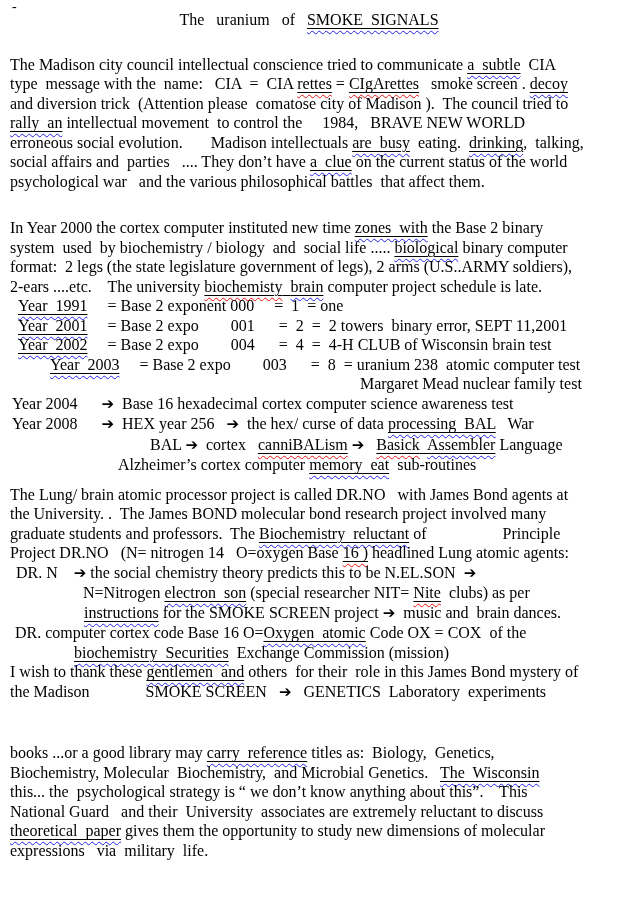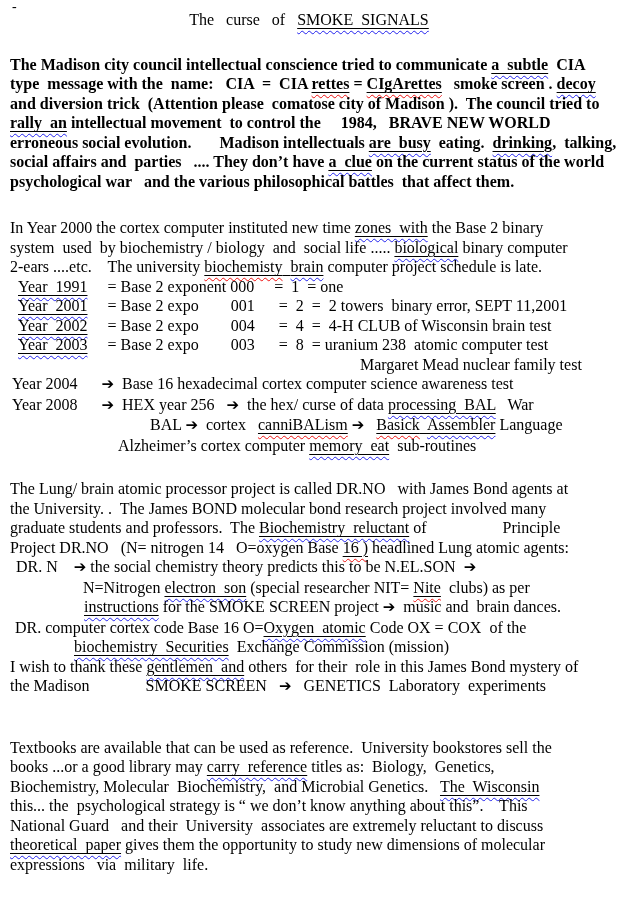--- a/index.html
+++ b/index.html
@@ -22,60 +22,60 @@
   .arrow{font-family:"DejaVu Sans",sans-serif;font-weight:bold;font-size:15px}
   .stray{position:absolute;top:-1px;left:12px;font-size:14px}
 </style>
 </head>
 <body>
 
 <div class="page">
   <span class="stray">-</span>
   <div id="doc-body">
       <div class="para para-title">
-        <div class="line"><span>The   curse   of   </span><span class="ul"><span class="wavy-blue">SMOKE  SIGNALS</span></span></div>
+        <div class="line"><span>The   uranium   of   </span><span class="ul"><span class="wavy-blue">SMOKE  SIGNALS</span></span></div>
       </div>
-      <div class="para" style="margin-top: 25px; font-weight: bold;">
+      <div class="para" style="margin-top: 25px;">
         <div class="line"><span>The Madison city council intellectual conscience tried to communicate </span><span class="ul"><span class="wavy-blue">a  subtle</span></span><span>  CIA</span></div>
         <div class="line"><span>type  message with the  name:   CIA  =  CIA </span><span class="ul"><span class="wavy-red">rettes</span></span><span> = </span><span class="ul"><span class="wavy-red">CIgArettes</span></span><span>   smoke screen . </span><span class="ul"><span class="wavy-blue">decoy</span></span></div>
         <div class="line"><span>and diversion trick  (Attention please  comatose city of Madison ).  The council tried to</span></div>
         <div class="line"><span class="ul"><span class="wavy-blue">rally  an</span></span><span> intellectual movement  to control the     1984,   BRAVE NEW WORLD</span></div>
         <div class="line"><span>erroneous social evolution.       Madison intellectuals </span><span class="ul"><span class="wavy-blue">are  busy</span></span><span>  eating.  </span><span class="ul"><span class="wavy-blue">drinking</span></span><span>,  talking,</span></div>
         <div class="line"><span>social affairs and  parties   .... They don’t have </span><span class="ul"><span class="wavy-blue">a  clue</span></span><span> on the current status of the world</span></div>
         <div class="line"><span>psychological war   and the various philosophical battles  that affect them.</span></div>
       </div>
       <div class="para" style="margin-top: 27px;">
         <div class="line"><span>In Year 2000 the cortex computer instituted new time </span><span class="ul"><span class="wavy-blue">zones  with</span></span><span> the Base 2 binary</span></div>
         <div class="line"><span>system  used  by biochemistry / biology  and  social life ..... </span><span class="ul"><span class="wavy-blue">biological</span></span><span> binary computer</span></div>
+        <div class="line"><span>format:  2 legs (the state legislature government of legs), 2 arms (U.S..ARMY soldiers),</span></div>
         <div class="line"><span>2-ears ....etc.    The university </span><span class="ul"><span class="wavy-red">biochemisty</span></span><span class="ul">  </span><span class="ul"><span class="wavy-blue">brain</span></span><span> computer project schedule is late.</span></div>
         <div class="line" style="padding-left: 8px;"><span class="ul"><span class="wavy-blue">Year  1991</span></span><span>     = Base 2 exponent 000     =  1  = one</span></div>
         <div class="line" style="padding-left: 8px;"><span class="ul"><span class="wavy-blue">Year  2001</span></span><span>     = Base 2 expo        001      =  2  =  2 towers  binary error, SEPT 11,2001</span></div>
         <div class="line" style="padding-left: 8px;"><span class="ul"><span class="wavy-blue">Year  2002</span></span><span>     = Base 2 expo        004      =  4  =  4-H CLUB of Wisconsin brain test</span></div>
-        <div class="line" style="padding-left: 8px;"><span class="ul"><span class="wavy-blue">Year  2003</span></span><span>     = Base 2 expo        003      =  8  = uranium 238  atomic computer test</span></div>
+        <div class="line" style="padding-left: 8px; margin-left: 32px;"><span class="ul"><span class="wavy-blue">Year  2003</span></span><span>     = Base 2 expo        003      =  8  = uranium 238  atomic computer test</span></div>
         <div class="line" style="padding-left: 350px;"><span>Margaret Mead nuclear family test</span></div>
         <div class="line" style="padding-left: 2px;"><span>Year 2004      </span><span class="arrow">➔</span><span>  Base 16 hexadecimal cortex computer science awareness test</span></div>
         <div class="line" style="padding-left: 2px;"><span>Year 2008      </span><span class="arrow">➔</span><span>  HEX year 256   </span><span class="arrow">➔</span><span>  the hex/ curse of data </span><span class="ul"><span class="wavy-blue">processing  BAL</span></span><span>   War</span></div>
         <div class="line" style="padding-left: 140px;"><span>BAL </span><span class="arrow">➔</span><span>  cortex   </span><span class="ul"><span class="wavy-red">canniBALism</span></span><span> </span><span class="arrow">➔</span><span>   </span><span class="ul"><span class="wavy-red">Basick</span></span><span class="ul">  </span><span class="ul"><span class="wavy-blue">Assembler</span></span><span> Language</span></div>
         <div class="line" style="padding-left: 108px; font-family: Liberation Serif, serif;"><span>Alzheimer’s cortex computer </span><span class="ul"><span class="wavy-blue">memory  eat</span></span><span>  sub-routines</span></div>
       </div>
-      <div class="para" style="margin-top: 24px;">
+      <div class="para" style="margin-top: 10px;">
         <div class="line"><span>The Lung/ brain atomic processor project is called DR.NO   with James Bond agents at</span></div>
         <div class="line"><span>the University. .  The James BOND molecular bond research project involved many</span></div>
         <div class="line"><span>graduate students and professors.  The </span><span class="ul"><span class="wavy-blue">Biochemistry  reluctant</span></span><span> of                   Principle</span></div>
         <div class="line"><span>Project DR.NO   (N= nitrogen 14   O=oxygen Base </span><span class="ul"><span class="wavy-red">16 )</span></span><span> headlined Lung atomic agents:</span></div>
         <div class="line" style="padding-left: 6px;"><span>DR. N    </span><span class="arrow">➔</span><span> the social chemistry theory predicts this to be N.EL.SON  </span><span class="arrow">➔</span></div>
         <div class="line" style="padding-left: 73px;"><span>N=Nitrogen </span><span class="ul"><span class="wavy-blue">electron  son</span></span><span> (special researcher NIT= </span><span class="ul"><span class="wavy-red">Nite</span></span><span>  clubs) as per</span></div>
         <div class="line" style="padding-left: 74px;"><span class="ul"><span class="wavy-blue">instructions</span></span><span> for the SMOKE SCREEN project </span><span class="arrow">➔</span><span>  music and  brain dances.</span></div>
         <div class="line" style="padding-left: 5px;"><span>DR. computer cortex code Base 16 O=</span><span class="ul"><span class="wavy-blue">Oxygen  atomic</span></span><span> Code OX = COX  of the</span></div>
         <div class="line" style="padding-left: 64px;"><span class="ul"><span class="wavy-blue">biochemistry  Securities</span></span><span>  Exchange Commission (mission)</span></div>
         <div class="line"><span>I wish to thank these </span><span class="ul"><span class="wavy-blue">gentlemen  and</span></span><span> others  for their  role in this James Bond mystery of</span></div>
         <div class="line"><span>the Madison              SMOKE SCREEN   </span><span class="arrow">➔</span><span>   GENETICS  Laboratory  experiments</span></div>
       </div>
       <div class="para" style="margin-top: 41px;">
-        <div class="line"><span>Textbooks are available that can be used as reference.  University bookstores sell the</span></div>
         <div class="line"><span>books ...or a good library may </span><span class="ul"><span class="wavy-blue">carry  reference</span></span><span> titles as:  Biology,  Genetics,</span></div>
         <div class="line"><span>Biochemistry, Molecular  Biochemistry,  and Microbial Genetics.   </span><span class="ul"><span class="wavy-blue">The  Wisconsin</span></span></div>
         <div class="line"><span>this... the  psychological strategy is “ we don’t know anything about this”.    This</span></div>
         <div class="line"><span>National Guard   and their  University  associates are extremely reluctant to discuss</span></div>
         <div class="line"><span class="ul"><span class="wavy-blue">theoretical  paper</span></span><span> gives them the opportunity to study new dimensions of molecular</span></div>
         <div class="line"><span>expressions   via  military  life.</span></div>
       </div>
     </div>
 </div>
 

